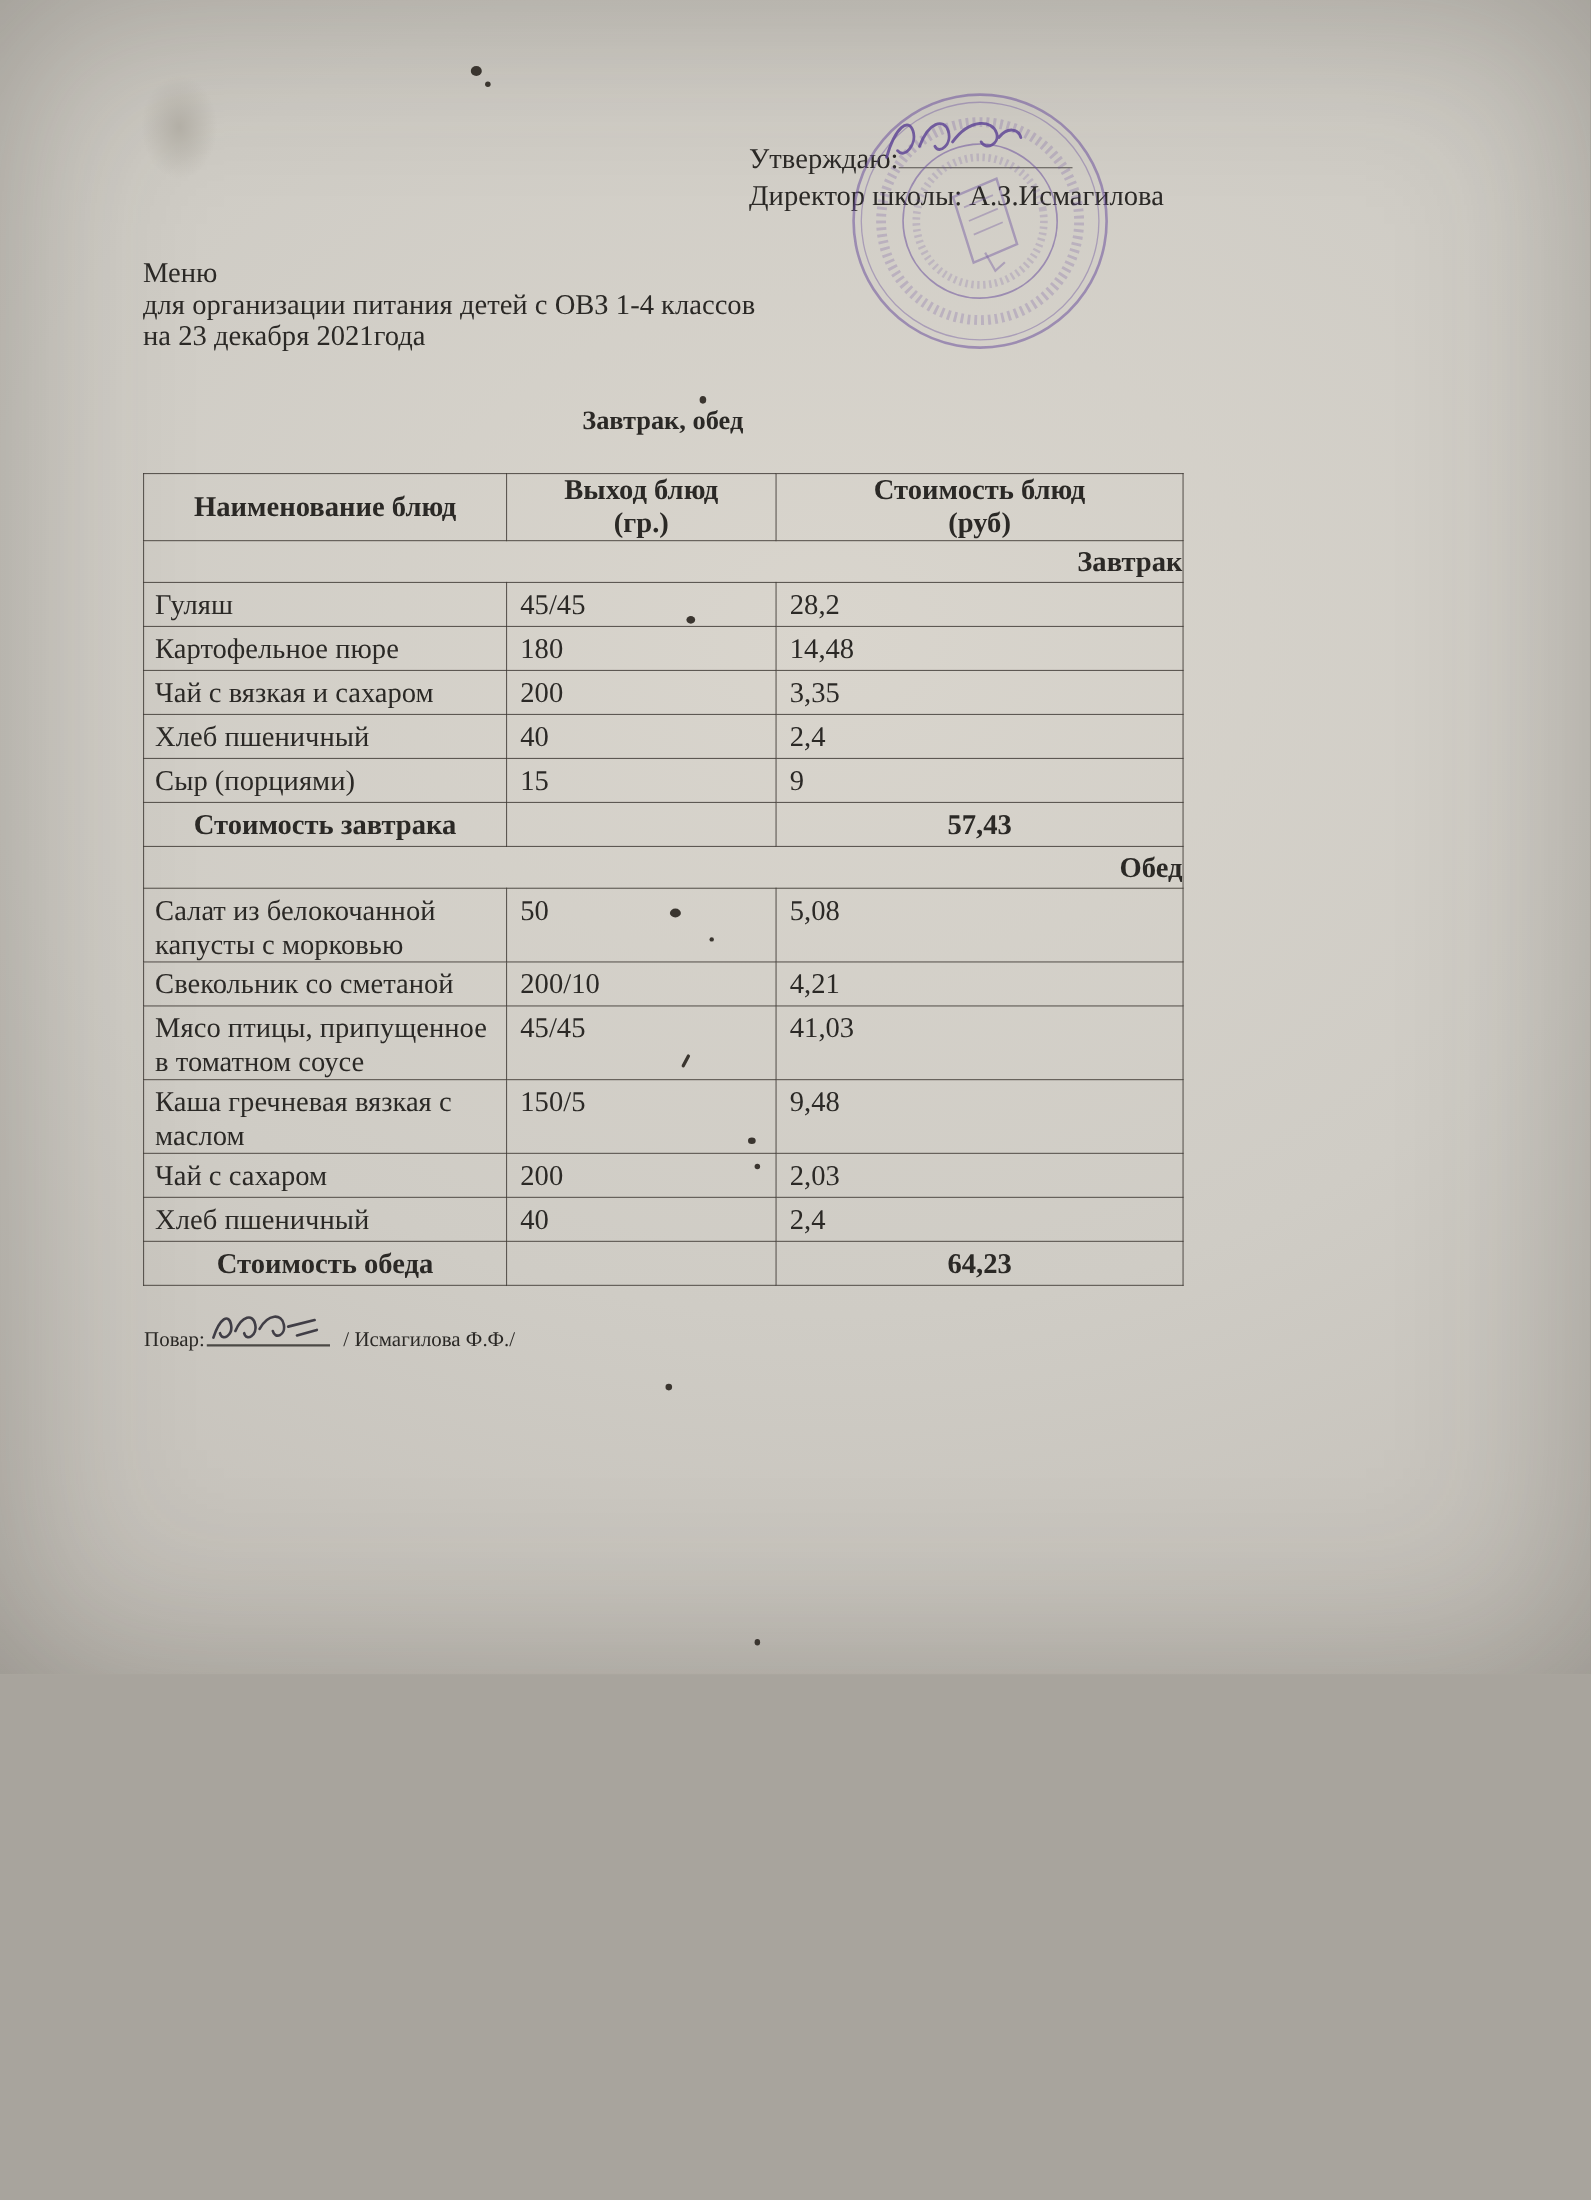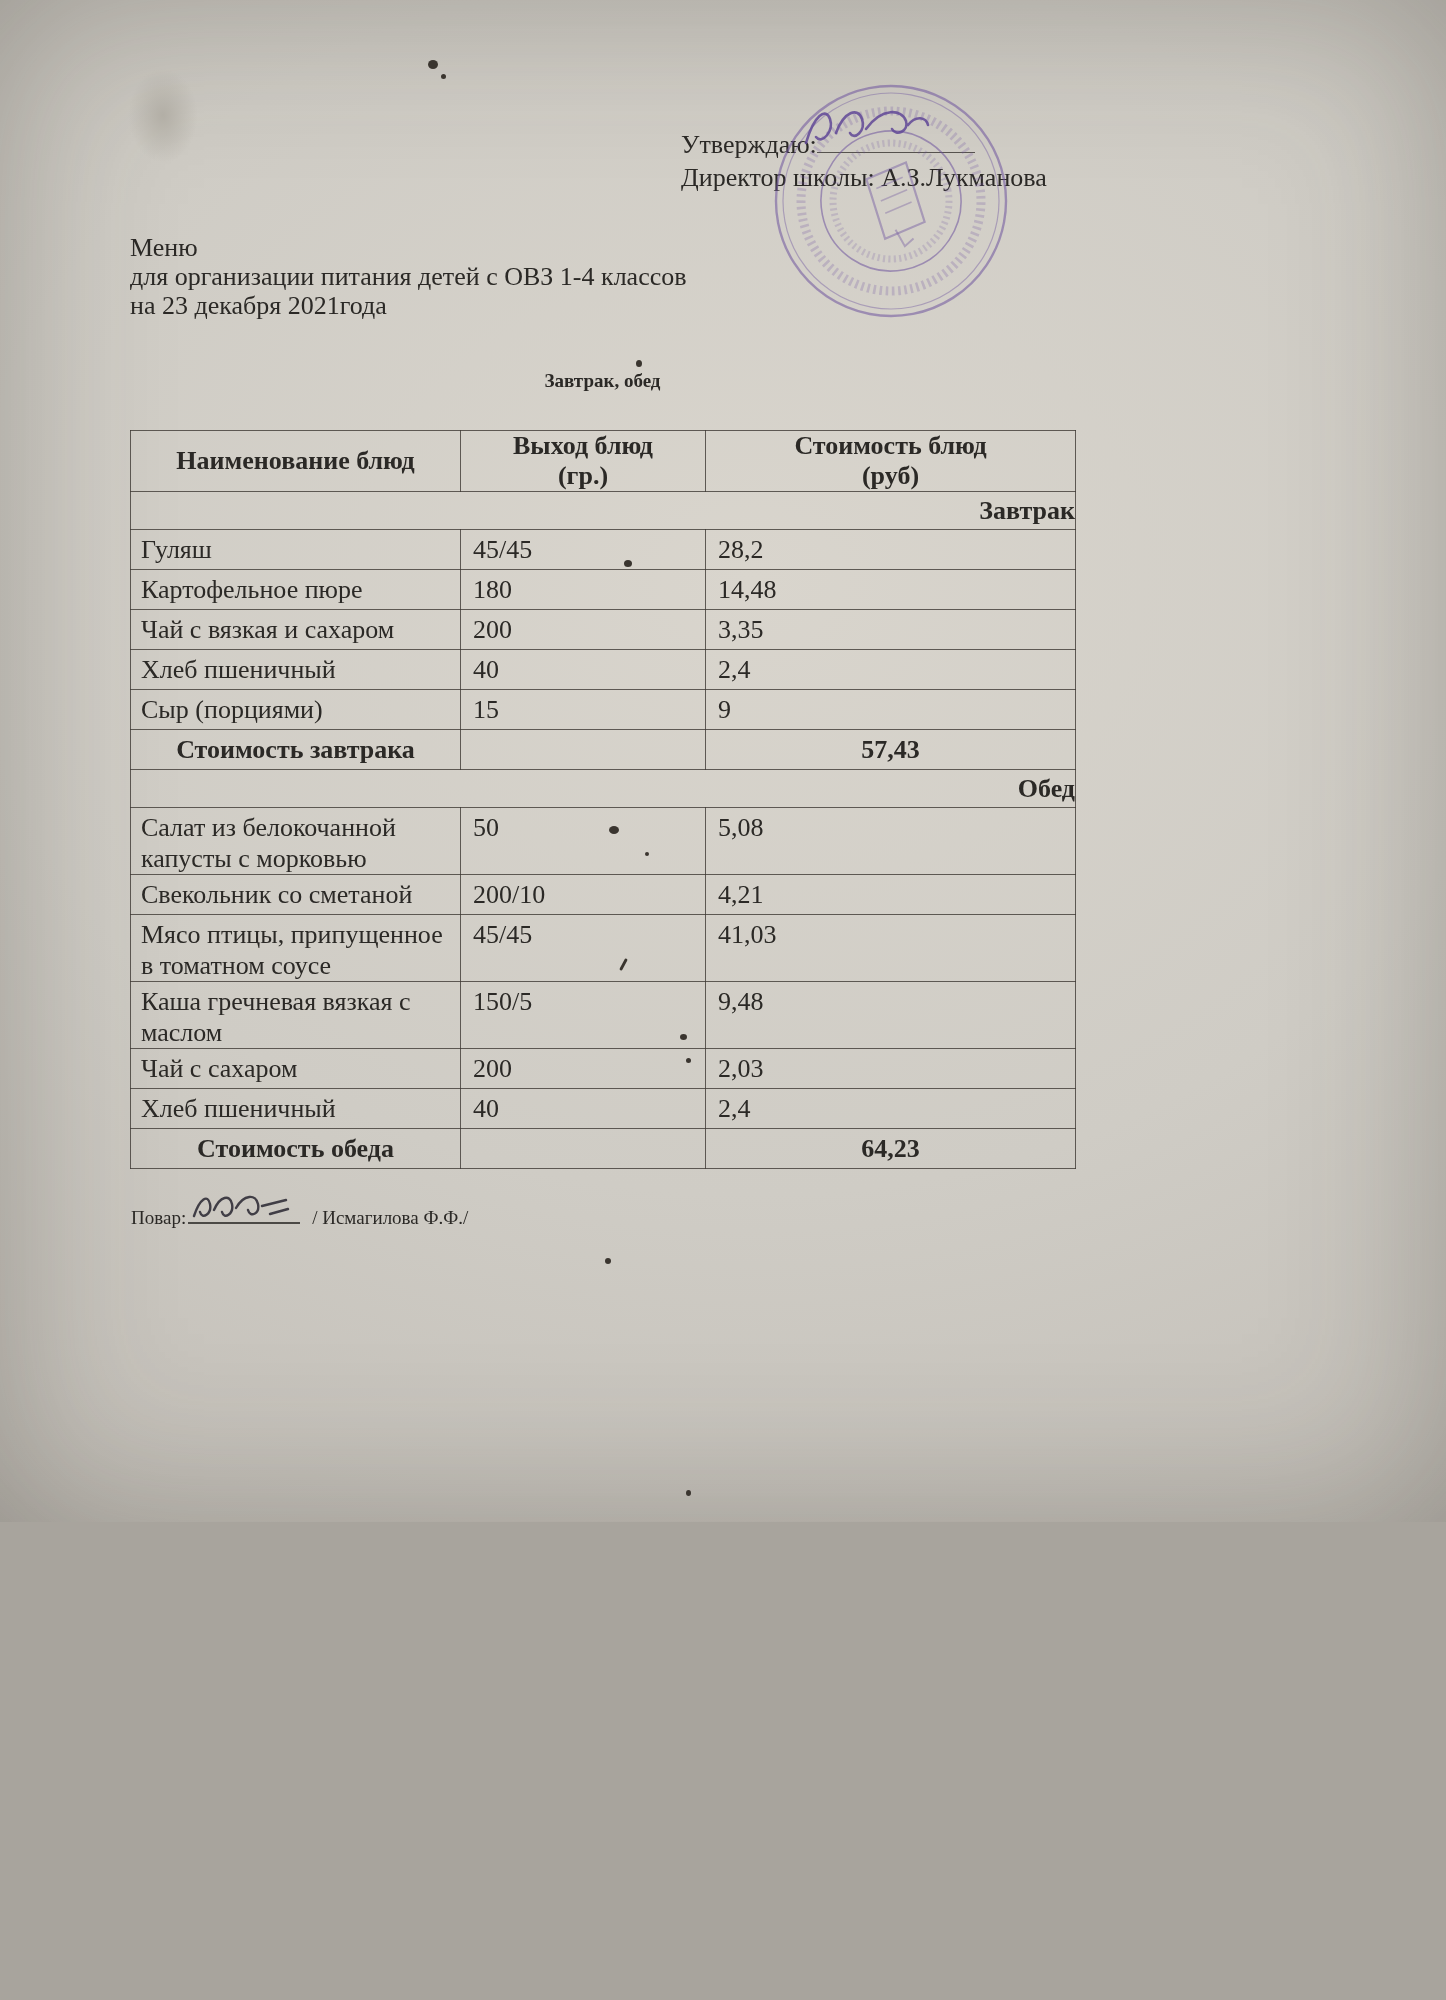--- a/index.html
+++ b/index.html
@@ -19,21 +19,21 @@
   
   .approval { position: absolute; left: 681px; top: 128px; font-size: 26px; line-height: 33px; white-space: nowrap; }
   .sig-underline { display: inline-block; width: 158px; border-bottom: 1.5px solid rgba(45,42,38,0.75); height: 22px; vertical-align: baseline; }
 
   
   .stamp { position: absolute; left: 770px; top: 80px; width: 242px; height: 242px; transform: rotate(-11deg); opacity: 0.85; }
   .director-sig { position: absolute; left: 800px; top: 103px; width: 132px; height: 52px; }
 
   
   .title-block { position: absolute; left: 130px; top: 233px; width: 945px; text-align: left; font-size: 26px; line-height: 29px; }
-  .meal-header { position: absolute; left: 130px; top: 370px; width: 945px; text-align: center; font-size: 19px; font-weight: bold; }
+  .meal-header { position: absolute; left: 130px; top: 370px; width: 945px; text-align: center; font-size: 24px; font-weight: bold; }
 
   
   .menu-table { position: absolute; left: 130px; top: 430px; width: 945px; border-collapse: collapse; table-layout: fixed; font-size: 26px; }
   .menu-table td, .menu-table th {
     border: 1px solid rgba(62,58,52,0.8);
     padding: 0;
     overflow: hidden;
   }
   .menu-table th { font-weight: bold; text-align: center; vertical-align: middle; line-height: 30px; }
   .row-head { height: 60px; }
@@ -62,21 +62,21 @@
 </style>
 </head>
 <body>
 
 <div class="page">
 
   <div class="smudge"></div>
 
   <div class="approval">
     <div><span>Утверждаю:</span><span class="sig-underline"></span></div>
-    <div>Директор школы: А.З.Лукманова</div>
+    <div>Директор школы: А.З.Исмагилова</div>
   </div>
 
   <svg class="stamp" viewBox="0 0 242 242">
     <g fill="none" stroke="rgba(106,79,157,0.62)">
       <circle cx="121" cy="121" r="115" stroke-width="2.4"></circle>
       <circle cx="121" cy="121" r="108" stroke-width="1.2" opacity="0.75"></circle>
       <circle cx="121" cy="121" r="70" stroke-width="1.6"></circle>
       <circle cx="121" cy="121" r="90" stroke-width="9" stroke-dasharray="2.6 3.6" opacity="0.45"></circle>
       <circle cx="121" cy="121" r="58" stroke-width="7" stroke-dasharray="2.2 3.2" opacity="0.38"></circle>
       <path d="M101 95 l42 -9 l7 62 l-42 9 z" stroke-width="2.2" opacity="0.8"></path>

